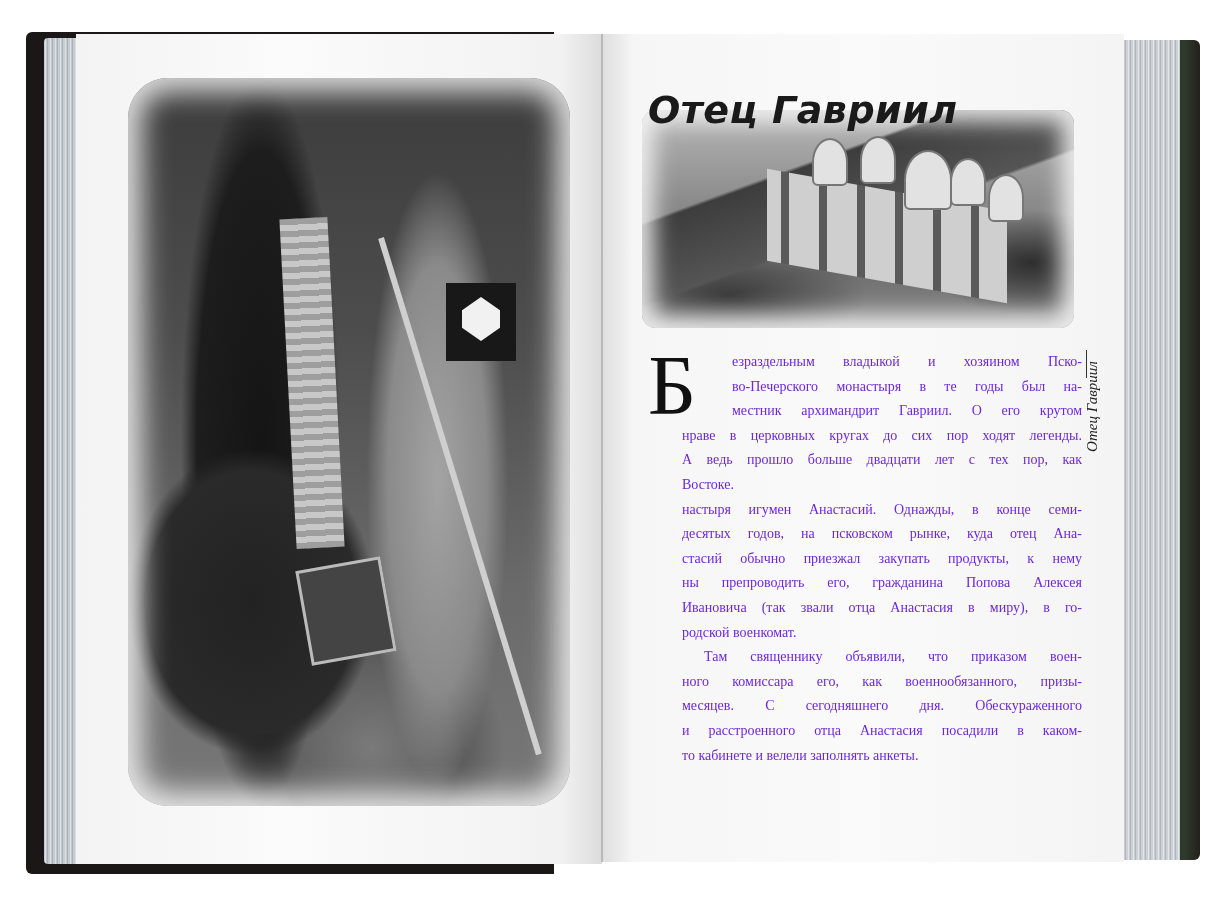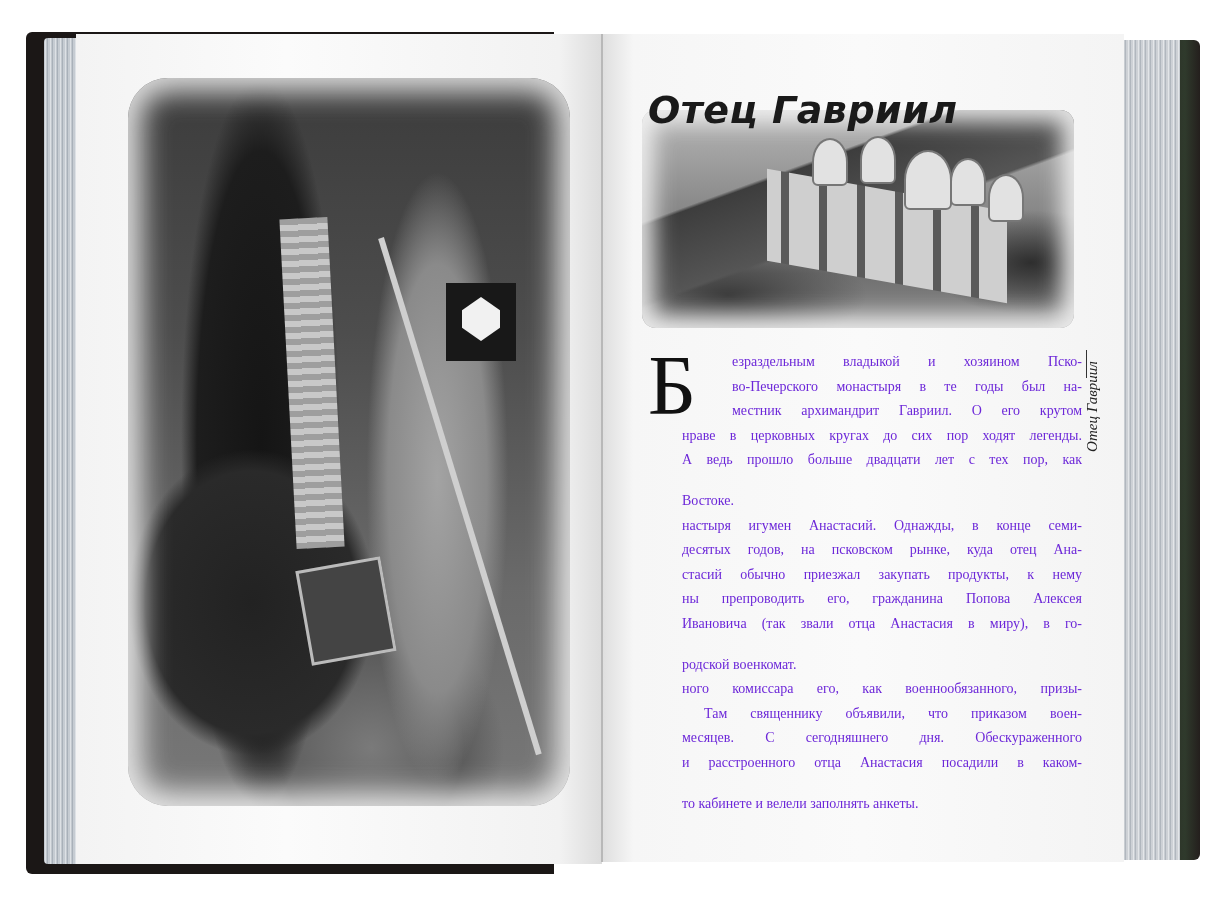--- a/index.html
+++ b/index.html
@@ -101,21 +101,21 @@
     .drop-cap {
       position: absolute; left: 648px; top: 350px; font-size: 84px; line-height: 72px;
       color: #111; font-family: "Liberation Serif", serif;
     }
     .body-text {
       position: absolute; left: 682px; top: 350px; width: 400px;
       font-size: 14px; line-height: 24.6px; color: #6d28d9; text-align: justify;
       font-family: "Liberation Serif", serif;
     }
     .body-text .line { display: block; white-space: nowrap; text-align-last: justify; }
-    .body-text .line.last { text-align-last: left; margin-top: 16px; }
+    .body-text .line.last { text-align-last: left; }
     .body-text .line.ind-cap { padding-left: 50px; }
     .body-text .line.para { padding-left: 22px; }
     .running-head-text {
       position: absolute; left: 1042px; top: 398px; transform: rotate(-90deg);
       transform-origin: center; font-style: italic; font-size: 15px; color: #222; white-space: nowrap;
       width: 100px; text-align: center;
     }
     .rh-rule { position: absolute; left: 1086px; top: 350px; width: 1px; height: 28px; background: #333; }
   </style>
 </head>
@@ -158,21 +158,21 @@
   <span class="line">А ведь прошло больше двадцати лет с тех пор, как</span>
   <span class="line last">Востоке.</span>
 
   <span class="line">настыря игумен Анастасий. Однажды, в конце семи-</span>
   <span class="line">десятых годов, на псковском рынке, куда отец Ана-</span>
   <span class="line">стасий обычно приезжал закупать продукты, к нему</span>
   <span class="line">ны препроводить его, гражданина Попова Алексея</span>
   <span class="line">Ивановича (так звали отца Анастасия в миру), в го-</span>
   <span class="line last">родской военкомат.</span>
 
+  <span class="line para">Там священнику объявили, что приказом воен-</span>
   <span class="line">ного комиссара его, как военнообязанного, призы-</span>
-  <span class="line para">Там священнику объявили, что приказом воен-</span>
   <span class="line">месяцев. С сегодняшнего дня. Обескураженного</span>
   <span class="line">и расстроенного отца Анастасия посадили в каком-</span>
   <span class="line last">то кабинете и велели заполнять анкеты.</span>
 </div>
 
 <div class="rh-rule"></div>
 <div class="running-head-text">Отец Гавриил</div>
 
 </body></html>

